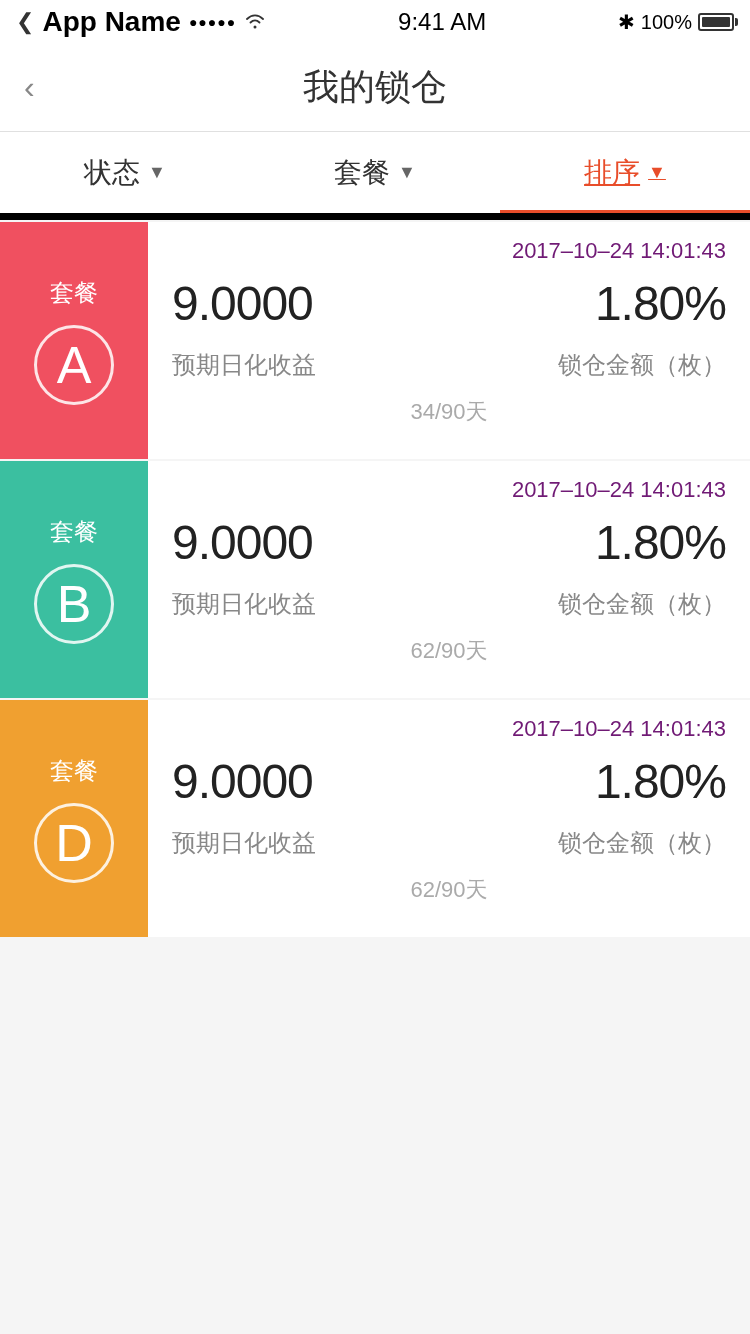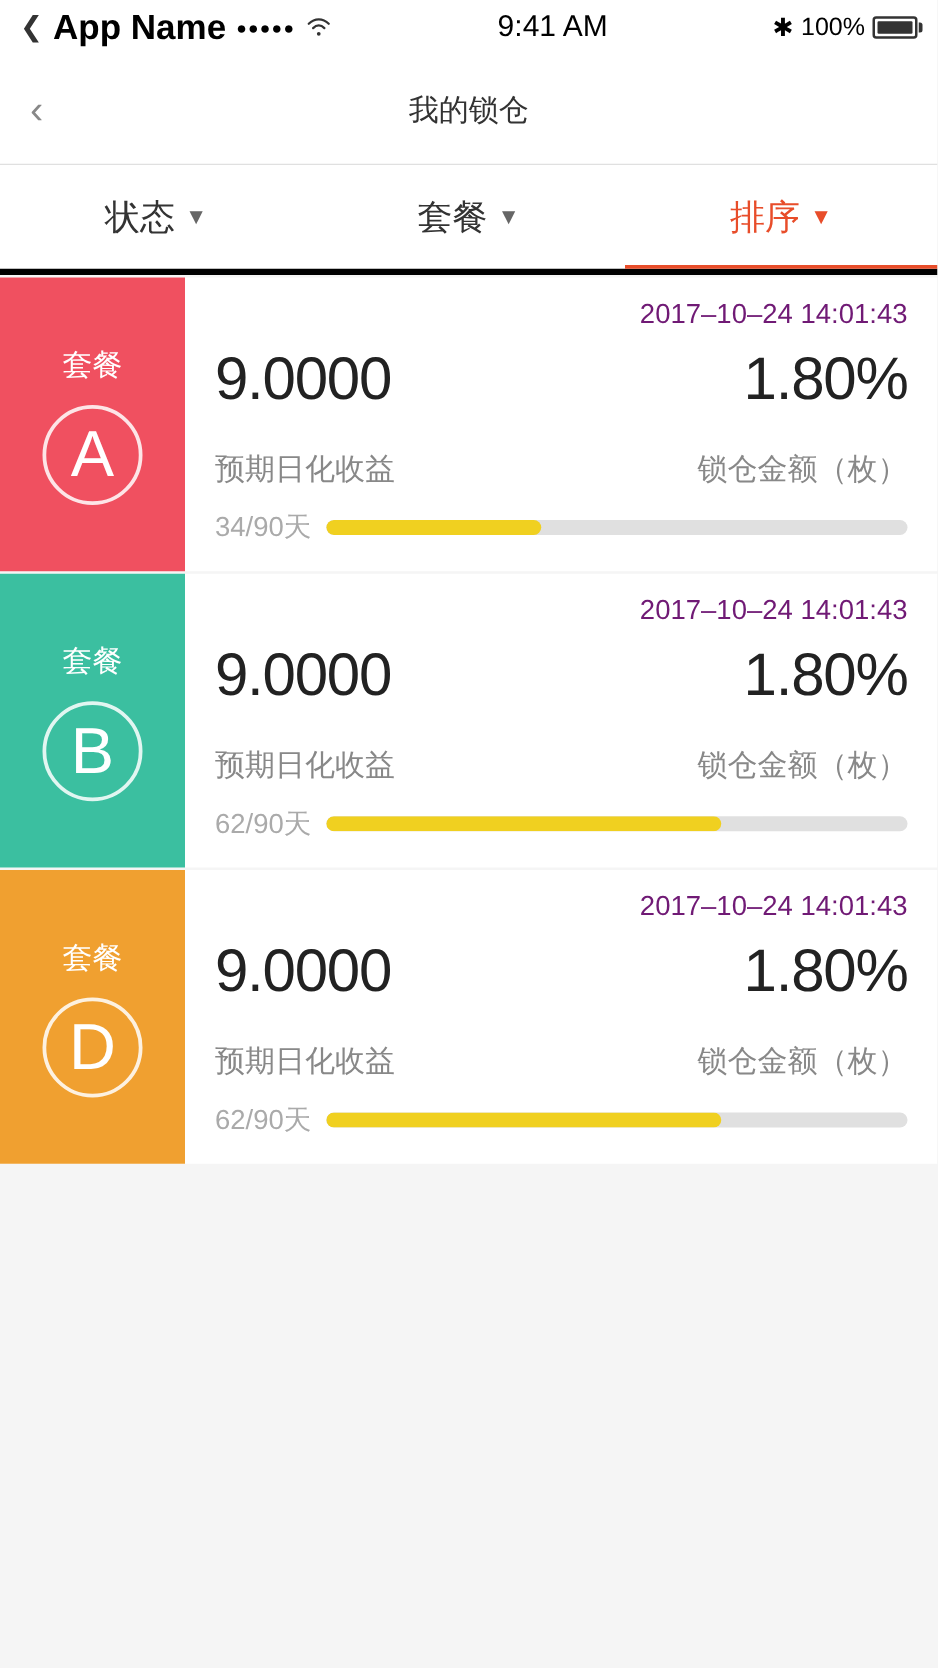--- a/index.html
+++ b/index.html
@@ -80,49 +80,50 @@
       border-bottom: 1px solid #e0e0e0;
     }
     .nav-back {
       position: absolute;
       left: 24px;
       font-size: 32px;
       color: #888;
       cursor: pointer;
     }
     .nav-title {
-      font-size: 24px;
+      font-size: 36px;
       font-weight: 500;
       color: #333;
       text-align: right;
     }
 
     
     .filter-bar {
       width: 750px;
       height: 88px;
       background: #fff;
       display: flex;
-      border-bottom: 5px solid #000000;
+      border-bottom: 7px solid #000000;
       margin-bottom: 2px;
     }
     .filter-item {
       flex: 1;
       display: flex;
       align-items: center;
       justify-content: center;
       gap: 8px;
       height: 100%;
       font-size: 28px;
       color: #333;
       cursor: pointer;
       position: relative;
     }
     .filter-item.active {
       color: #e84d2a;
+      text-decoration: underline;
     }
     .filter-item.active::after {
       content: '';
       position: absolute;
       bottom: 0;
       left: 0;
       right: 0;
       height: 3px;
       background: #e84d2a;
     }
@@ -205,31 +206,32 @@
     .card-value-left, .card-value-right {
       font-size: 48px;
       font-weight: 300;
       color: #222;
       letter-spacing: -1px;
       text-align: right;
     }
     .card-labels {
       display: flex;
       justify-content: space-between;
-      margin-top: 20px;
+      margin-top: 10px;
     }
     .card-label-text {
       font-size: 24px;
       color: #888;
     }
     .card-progress-row {
       display: flex;
       align-items: center;
       gap: 12px;
       margin-top: 8px;
+      flex-direction: column;
     }
     .card-days {
       font-size: 22px;
       color: #aaa;
       white-space: nowrap;
       flex-shrink: 0;
     }
     .progress-bar-bg {
       flex: 1;
       height: 12px;

